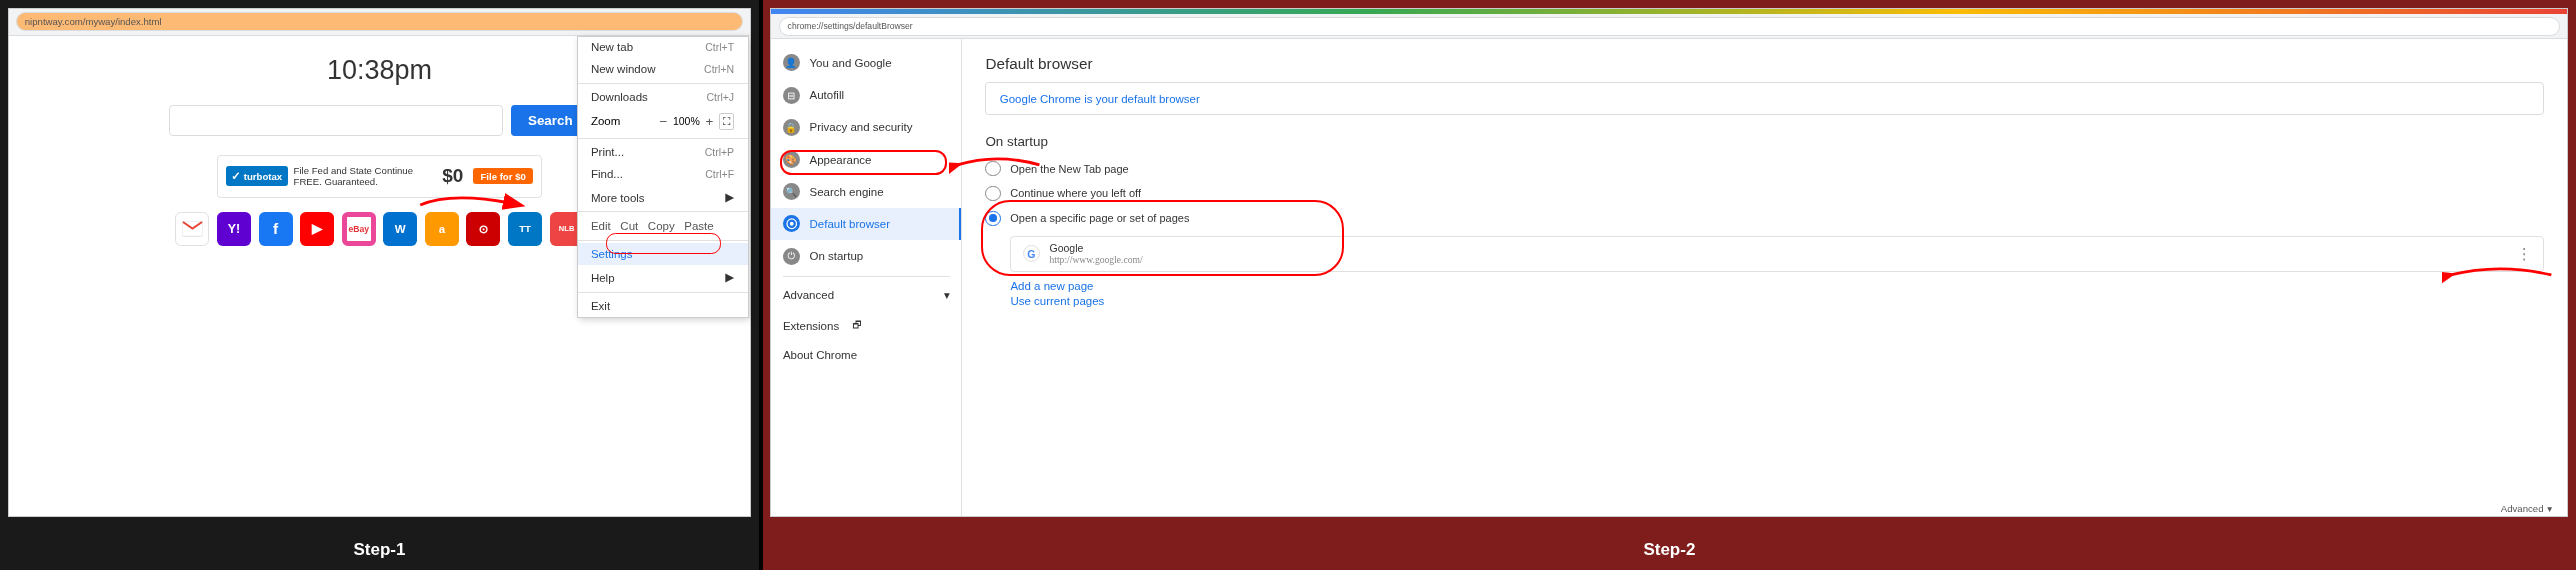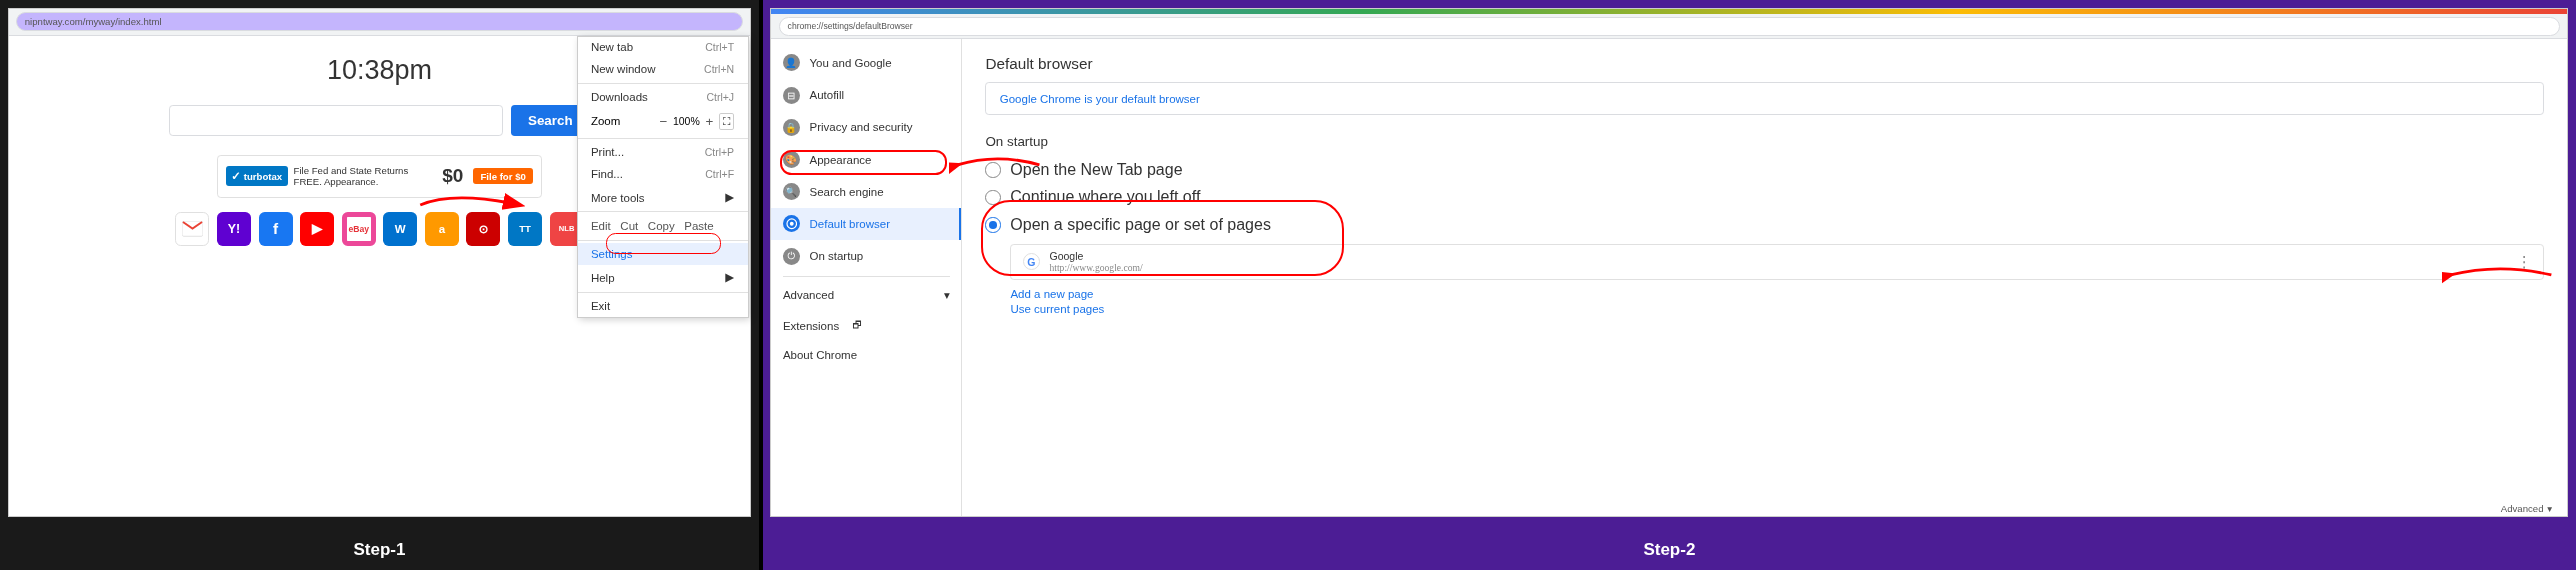--- a/index.html
+++ b/index.html
@@ -37,21 +37,21 @@
       border-bottom: 1px solid #dadce0;
       display: flex;
       align-items: center;
       padding: 0 7.6px;
       gap: 5.7px;
     }
 
     .toolbar-url {
       flex: 1;
       height: 19px;
-      background: #c4b5fd;
+      background: #fdba74;
       border: 1px solid #dadce0;
       border-radius: 9.6px;
       font-size: 9.6px;
       padding: 0 7.6px;
       color: #555;
       display: flex;
       align-items: center;
     }
 
     .browser-content {
@@ -265,21 +265,21 @@
       width: 3.8px;
       height: 570px;
       background: #000;
       flex-shrink: 0;
     }
 
     
     .right-panel {
       flex: 1;
       height: 570px;
-      background: #4c1d95;
+      background: #7f1d1d;
       position: relative;
     }
 
     .browser-right {
       position: absolute;
       top: 7.6px;
       left: 7.6px;
       right: 7.6px;
       bottom: 53px;
       background: #fff;
@@ -389,21 +389,21 @@
       font-weight: 500;
       color: #333;
       margin-bottom: 11.5px;
     }
 
     .radio-option {
       display: flex;
       align-items: center;
       gap: 9.6px;
       margin-bottom: 9.6px;
-      font-size: 16px;
+      font-size: 11px;
       color: #333;
     }
 
     .radio-circle {
       width: 15.3px;
       height: 15.3px;
       border-radius: 50%;
       border: 1.9px solid #888;
       display: flex;
       align-items: center;
@@ -497,21 +497,21 @@
       <div class="search-row">
         <input class="search-input" type="text" style="">
         <button class="search-btn">Search</button>
       </div>
 
       <div class="ad-banner">
         <div class="turbotax-logo">
           <span class="turbotax-check">✓</span>
           <span>turbotax</span>
         </div>
-        <div class="ad-text">File Fed and State Returns FREE. Appearance.</div>
+        <div class="ad-text">File Fed and State Continue FREE. Guaranteed.</div>
         <span class="dollar-sign">$0</span>
         <div class="ad-price">File for $0</div>
       </div>
 
       <div class="app-icons">
         <div class="app-icon icon-gmail" title="Gmail">
           <svg width="21" height="15.3" viewBox="0 0 22 16">
               <path d="M0 2C0 .9.9 0 2 0h18c1.1 0 2 .9 2 2v12c0 1.1-.9 2-2 2H2C.9 16 0 15.1 0 14V2z" fill="#fff" stroke="#e0e0e0"></path>
               <path d="M1 1l10 7L21 1" stroke="#EA4335" stroke-width="2" fill="none"></path>
             </svg>

